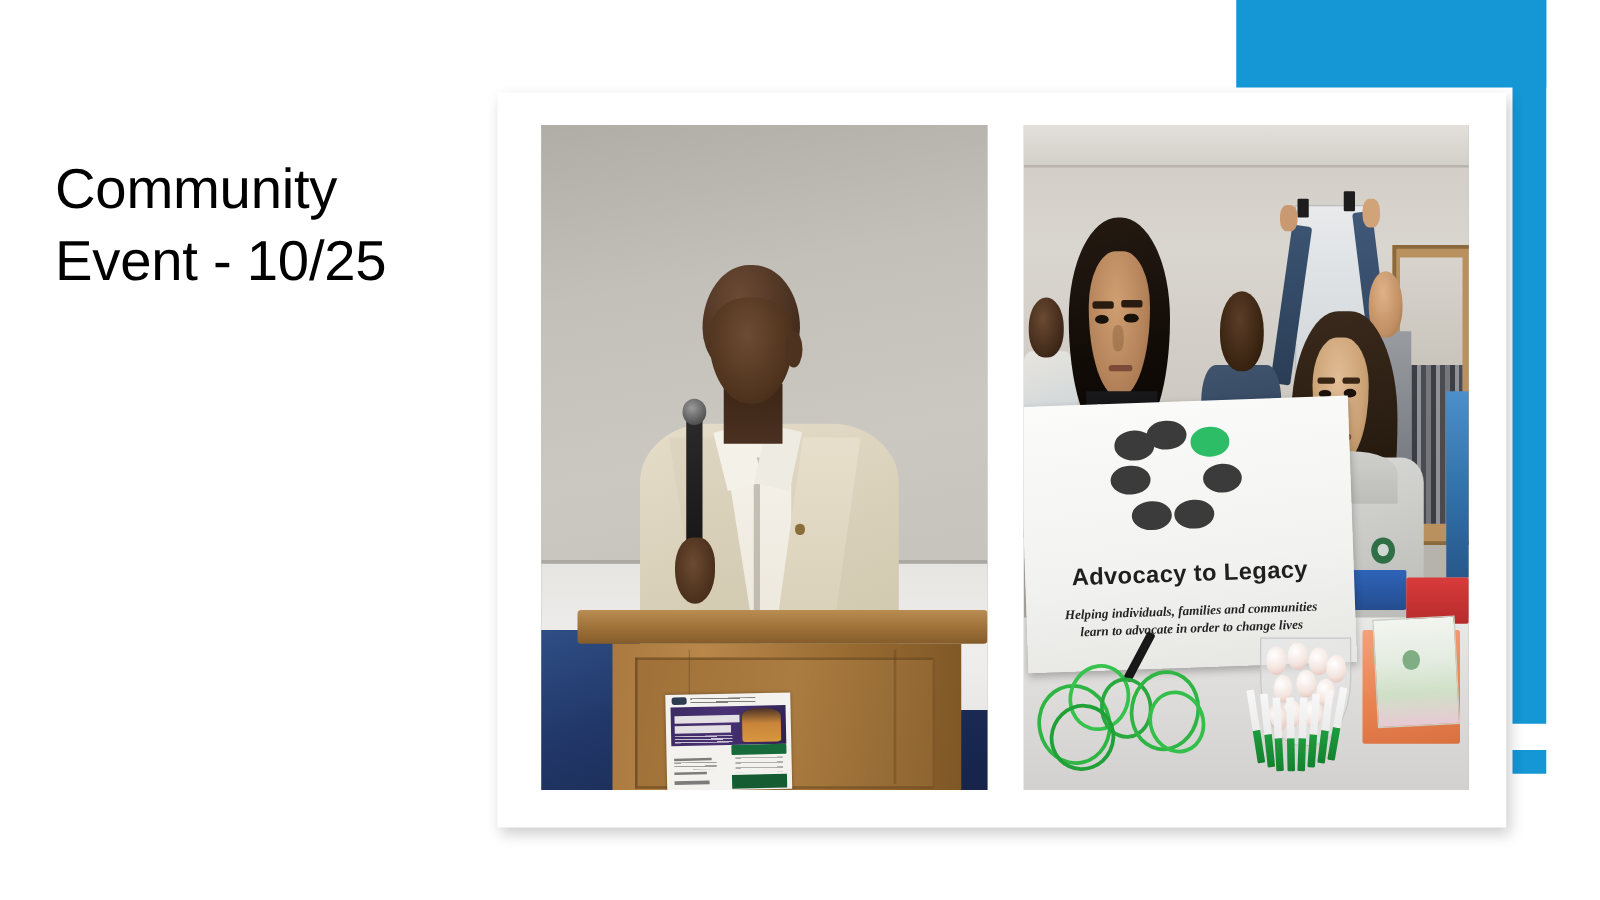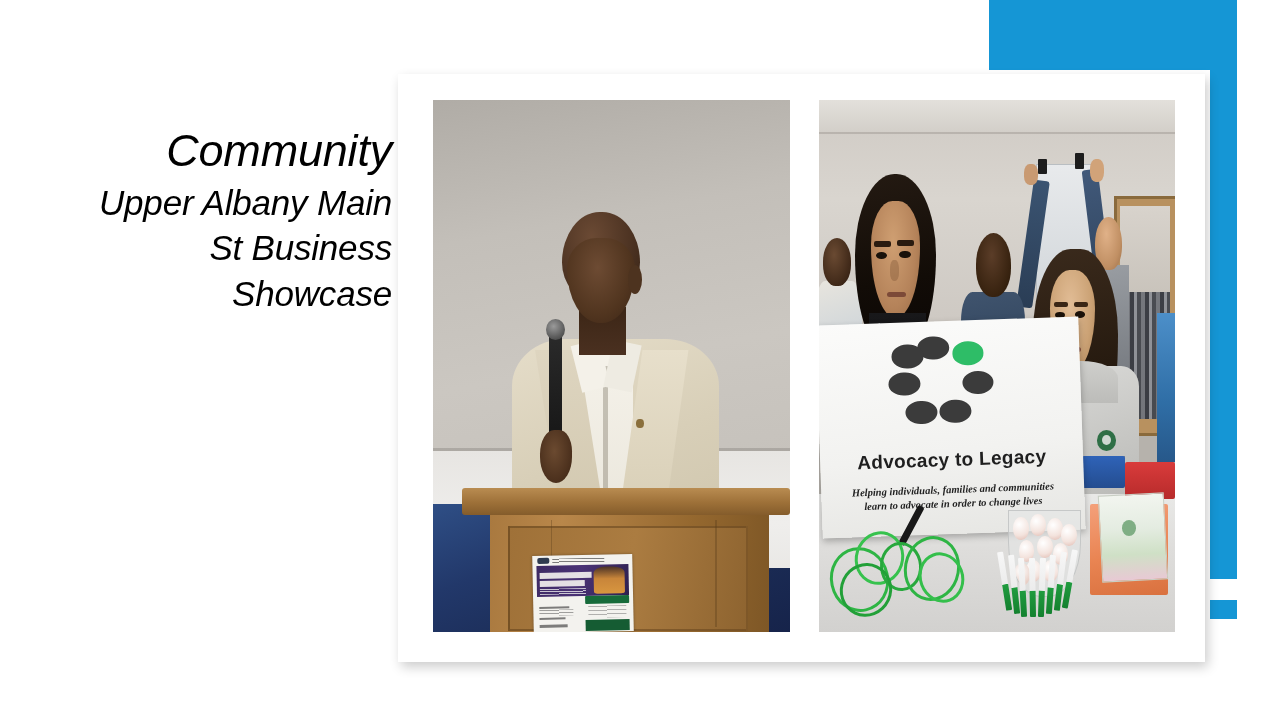--- a/index.html
+++ b/index.html
@@ -572,22 +572,21 @@
     background: linear-gradient(180deg,#2f63b8 0%, #244d90 100%);
     border-radius: 2px;
   }
 
   
   .text-block {
     position: absolute;
     left: 44px;
     top: 122px;
     width: 348px;
-    text-align: right;
-    font-style: italic;
+    text-align: left;
   }
   .slide-title {
     font-family: "Liberation Sans", sans-serif;
     font-weight: normal;
     color: #000000;
     font-size: 45px;
     line-height: 1.28;
     margin: 0;
     letter-spacing: -0.2px;
   }
@@ -775,21 +774,17 @@
     <div class="pen pen4"></div>
     <div class="pen pen5"></div>
     <div class="pen pen6"></div>
     <div class="pen pen7"></div>
     <div class="pen pen8"></div>
   </div>
 
   <div class="text-block">
     <div class="slide-title">
       <div>Community</div>
-    </div>
-    <div class="slide-subtitle">
-      <div>Upper Albany Main</div>
-      <div>St  Business</div>
-      <div>Showcase</div>
+      <div>Event -  10/25</div>
     </div>
   </div>
 
 </div>
 
 </body></html>

